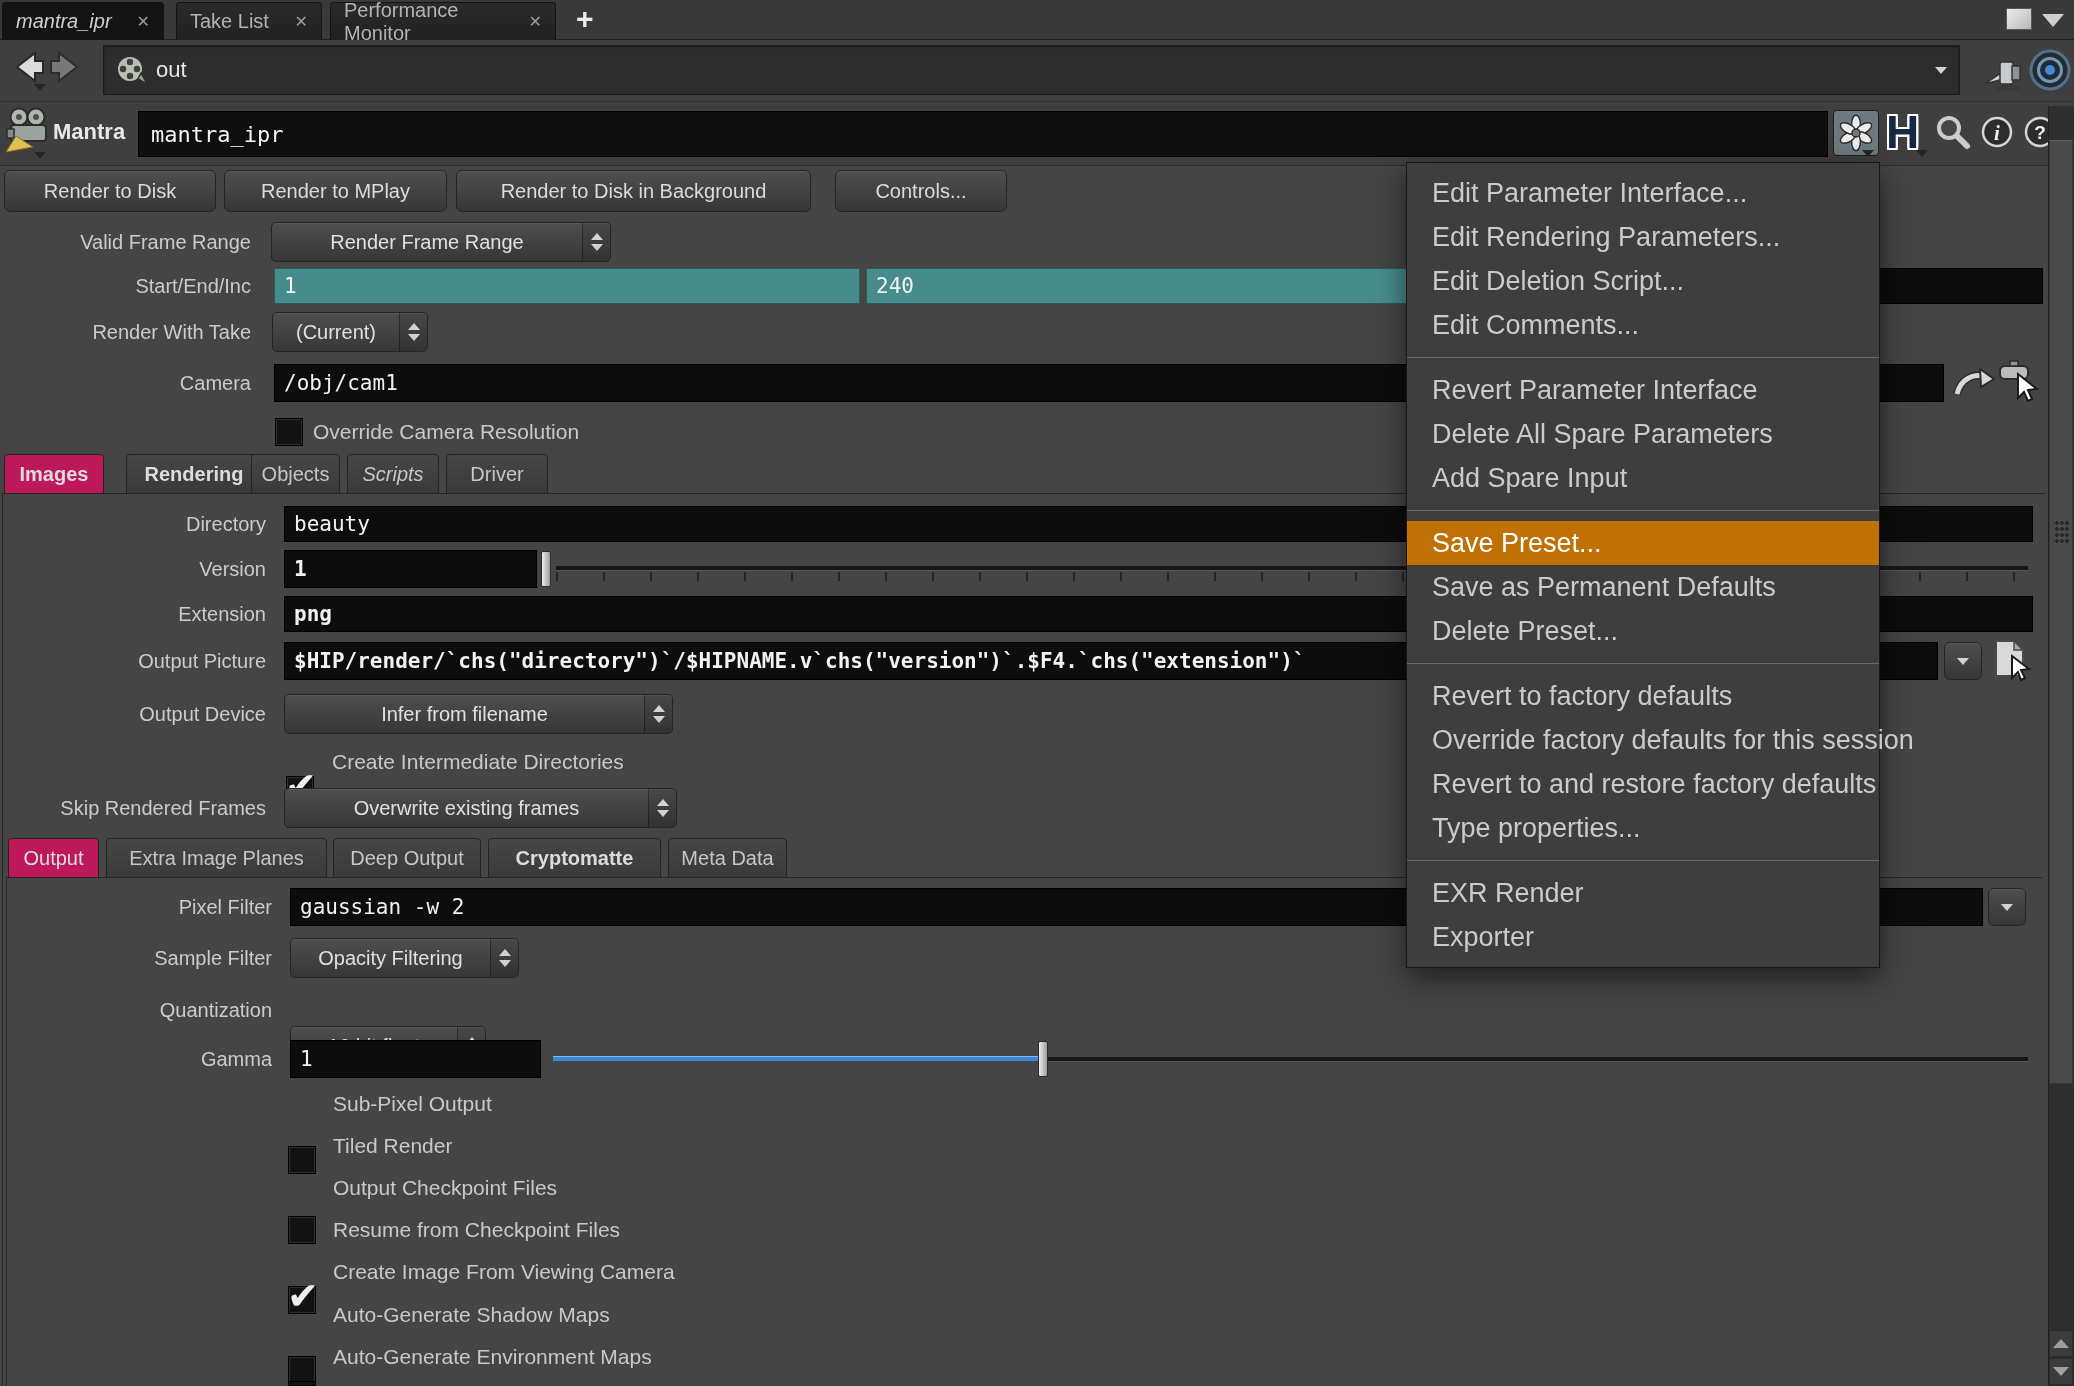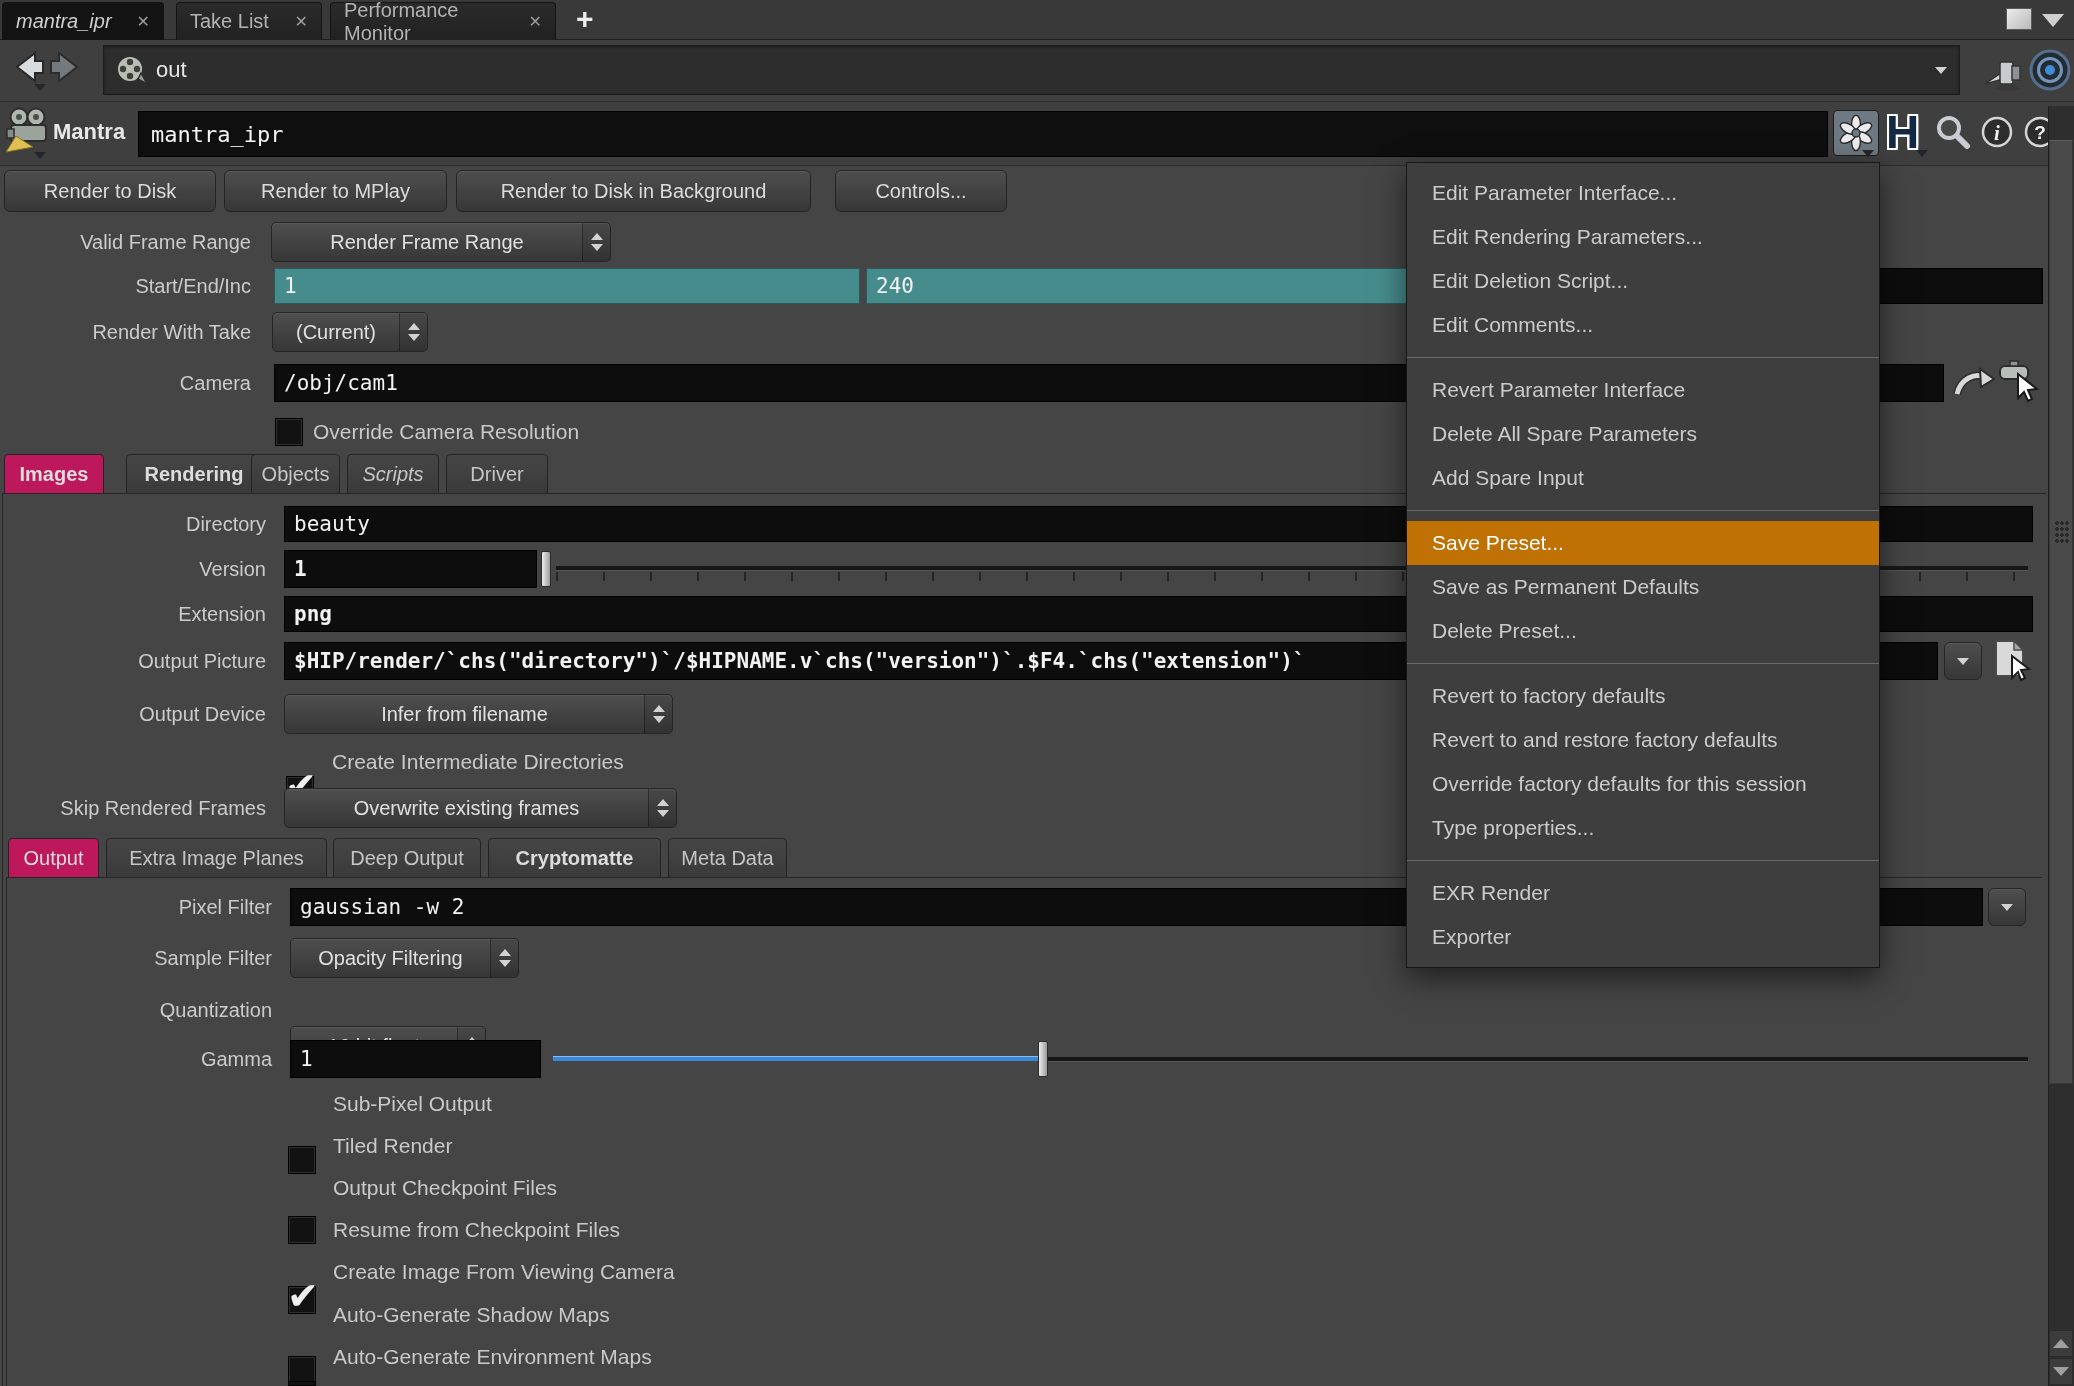--- a/index.html
+++ b/index.html
@@ -51,21 +51,21 @@
   .ptab.boldt{font-weight:bold;color:#dcdcdc;}
   .hline{background:#262626;height:1px;}
   .vline{background:#262626;width:1px;}
   
   .track{background:#171717;box-shadow:0 1px 0 #555;}
   .ticks{background:repeating-linear-gradient(90deg,#262626 0 2px,transparent 2px 47px);}
   .handle{background:linear-gradient(90deg,#ededed,#9c9c9c);border:1px solid #2c2c2c;border-radius:2px;}
   .bluebar{background:#3b87d9;box-shadow:inset 0 1px 0 #8cbaec;}
   
   .menu{background:#3e3e3e;border:1px solid #181818;box-shadow:0 10px 28px rgba(0,0,0,.55);padding:8px 0;z-index:50;}
-  .mi{height:44px;display:flex;align-items:center;padding-left:25px;color:#cbcbcb;font-size:21px;white-space:nowrap;}
+  .mi{height:44px;display:flex;align-items:center;padding-left:25px;color:#cbcbcb;font-size:27px;white-space:nowrap;}
   .mi.hl{background:#bf7103;color:#ffffff;}
   .msep{height:1px;background:#696969;margin:10px 0;}
   
   .sbar{background:#2e2e2e;border-left:1px solid #202020;}
   .sthumb{background:#4a4a4a;border:1px solid #383838;border-top-color:#5e5e5e;}
   .sgrip{width:14px;height:24px;background:radial-gradient(circle at 2px 2px,#2a2a2a 1.6px,transparent 1.7px);background-size:5px 6px;}
   .sbtn{background:#3c3c3c;border:1px solid #2a2a2a;display:flex;align-items:center;justify-content:center;}
   .sarrow-up{width:0;height:0;border-left:8px solid transparent;border-right:8px solid transparent;border-bottom:9px solid #9f9f9f;}
   .sarrow-dn{width:0;height:0;border-left:8px solid transparent;border-right:8px solid transparent;border-top:9px solid #9f9f9f;}
 </style>
@@ -340,19 +340,19 @@
   <div class="msep"></div>
   <div class="mi">Revert Parameter Interface</div>
   <div class="mi">Delete All Spare Parameters</div>
   <div class="mi">Add Spare Input</div>
   <div class="msep"></div>
   <div class="mi hl">Save Preset...</div>
   <div class="mi">Save as Permanent Defaults</div>
   <div class="mi">Delete Preset...</div>
   <div class="msep"></div>
   <div class="mi">Revert to factory defaults</div>
+  <div class="mi">Override factory defaults for this session</div>
   <div class="mi">Revert to and restore factory defaults</div>
-  <div class="mi">Override factory defaults for this session</div>
   <div class="mi">Type properties...</div>
   <div class="msep"></div>
   <div class="mi">EXR Render</div>
   <div class="mi">Exporter</div>
 </div>
 
 </body></html>

